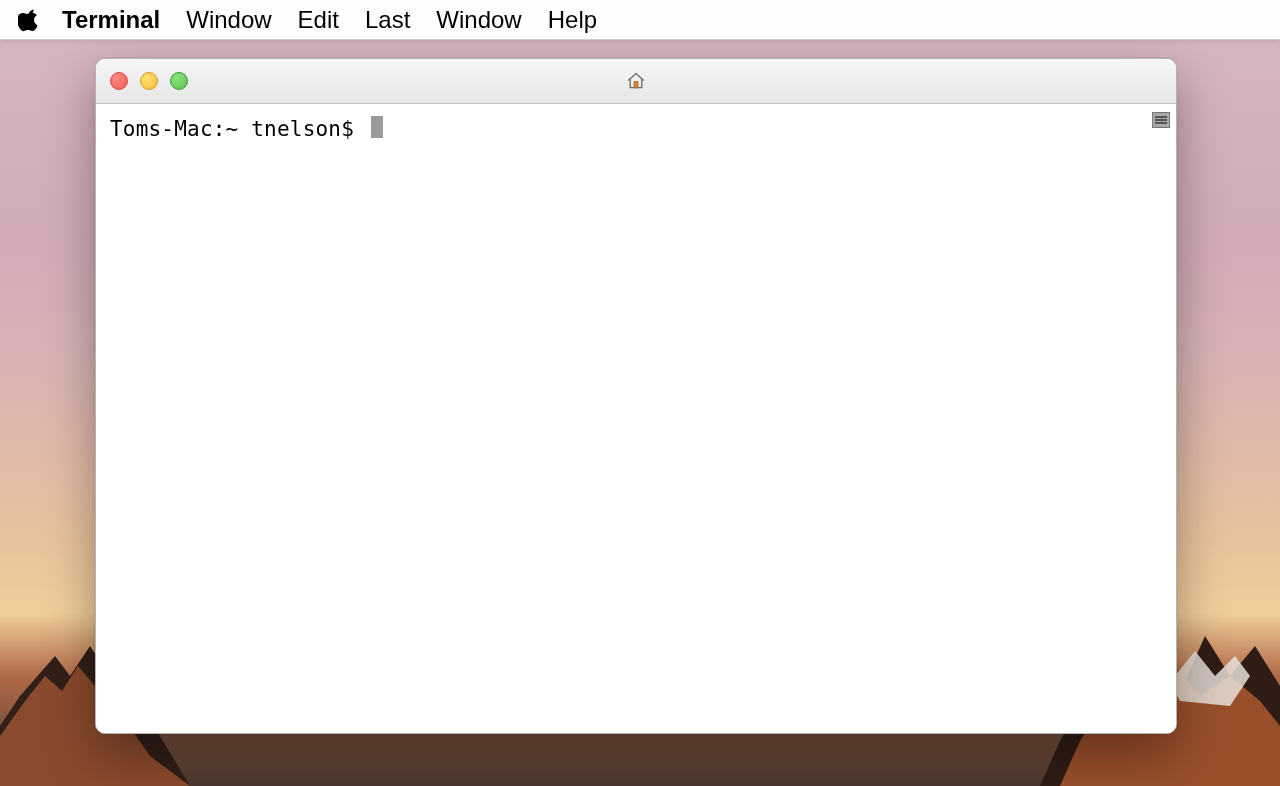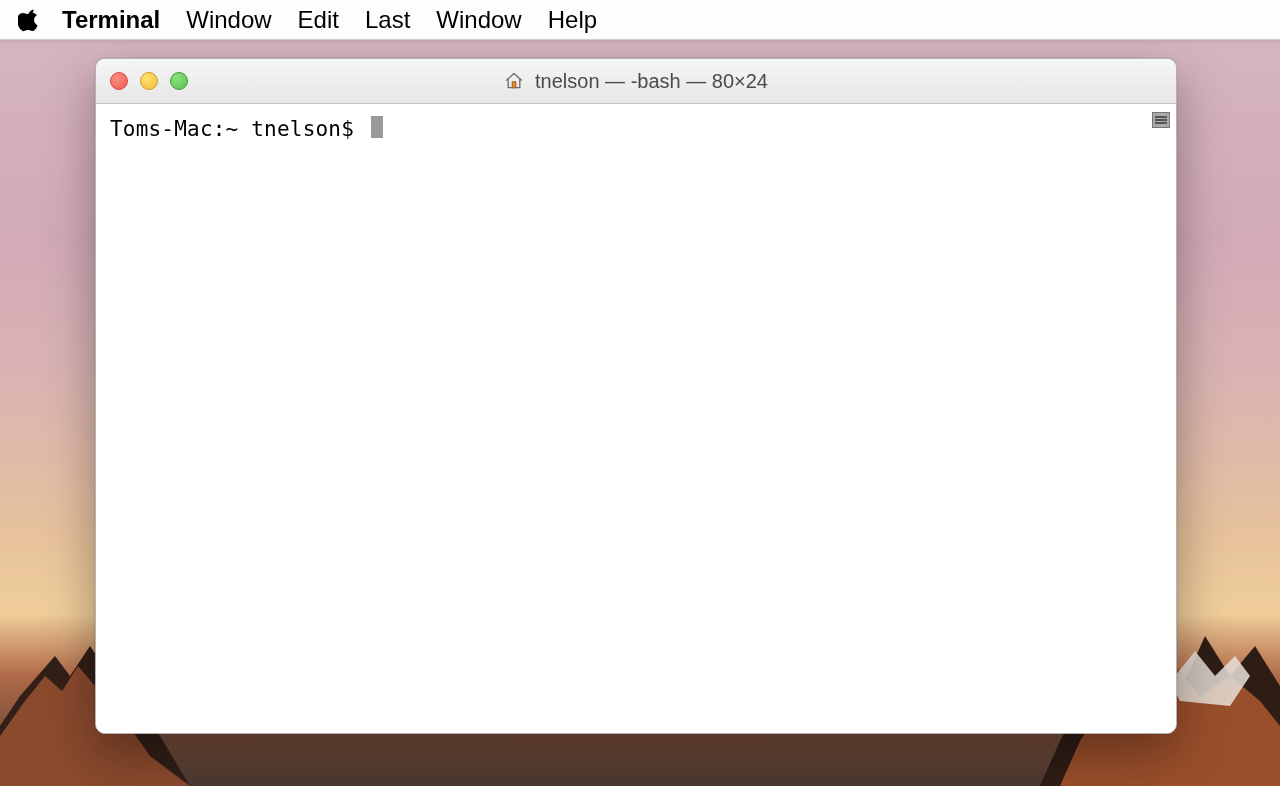--- a/index.html
+++ b/index.html
@@ -159,21 +159,20 @@
       <span class="tl green"></span>
     </div>
     <div class="title-center">
       <span class="home-icon">
         <svg width="20" height="20" viewBox="0 0 24 24" fill="none" stroke="#6b6b6b" stroke-width="1.6">
           <path d="M3 11 L12 3 L21 11" stroke-linecap="round" stroke-linejoin="round"></path>
           <path d="M5 10 V20 H19 V10" stroke-linecap="round" stroke-linejoin="round"></path>
           <rect x="10" y="13" width="4" height="7" fill="#e08a3c" stroke="#b86a28"></rect>
         </svg>
       </span>
-      <span>tnelson — -bash — 80×24</span>
     </div>
   </div>
 
   <div class="terminal-body">
     <div class="scroll-indicator">
       <div></div>
         <div></div>
         <div></div>
     </div>
     <div class="prompt-row">

